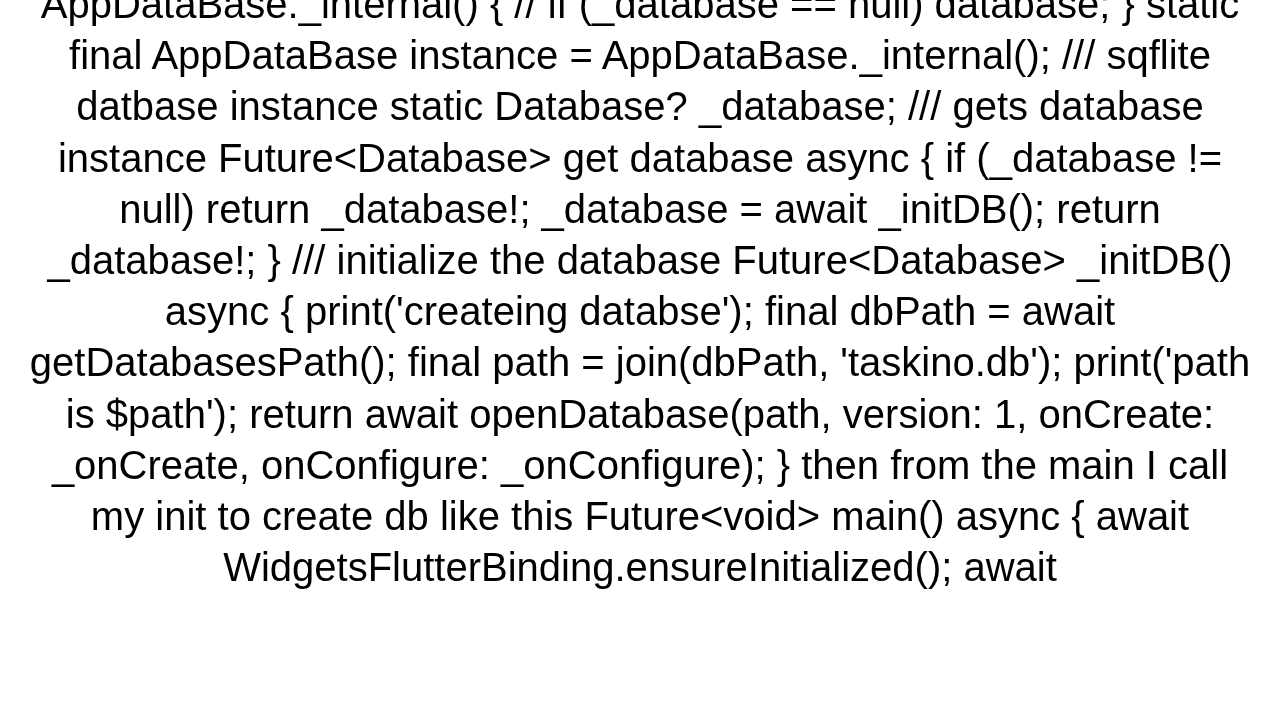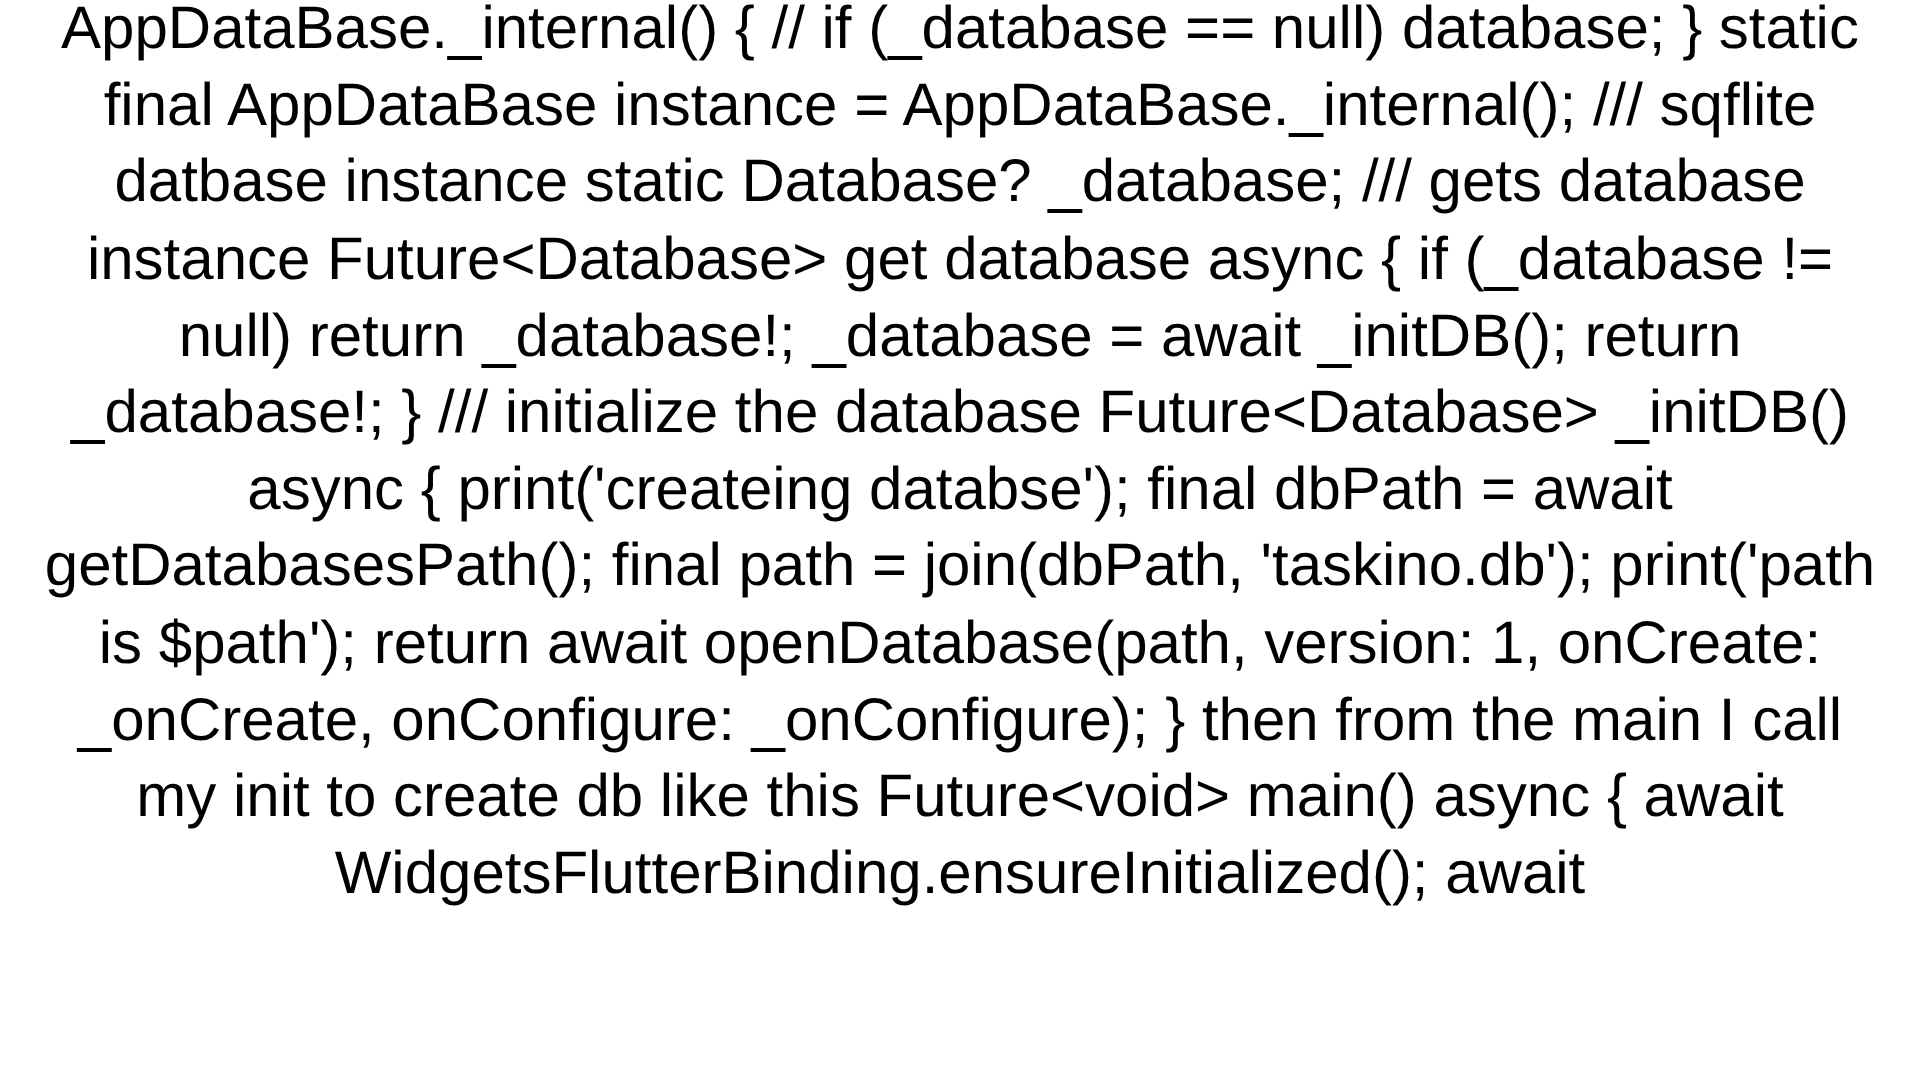--- a/index.html
+++ b/index.html
@@ -10,21 +10,21 @@
     body {
       width: 1280px;
       height: 720px;
       background: #ffffff;
       overflow: hidden;
       font-family: Arial, Helvetica, sans-serif;
     }
     .content {
       width: 100%;
       height: 100%;
-      padding: 16px 20px;
+      padding: 1px 20px;
       display: flex;
       align-items: flex-start;
       justify-content: center;
     }
     .text-block {
       font-size: 40px;
       line-height: 1.28;
       color: #000000;
       text-align: center;
       font-weight: 400;

